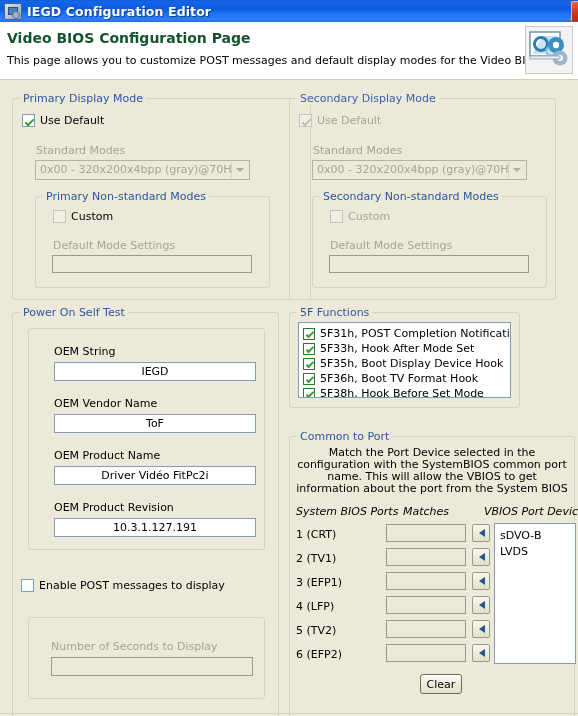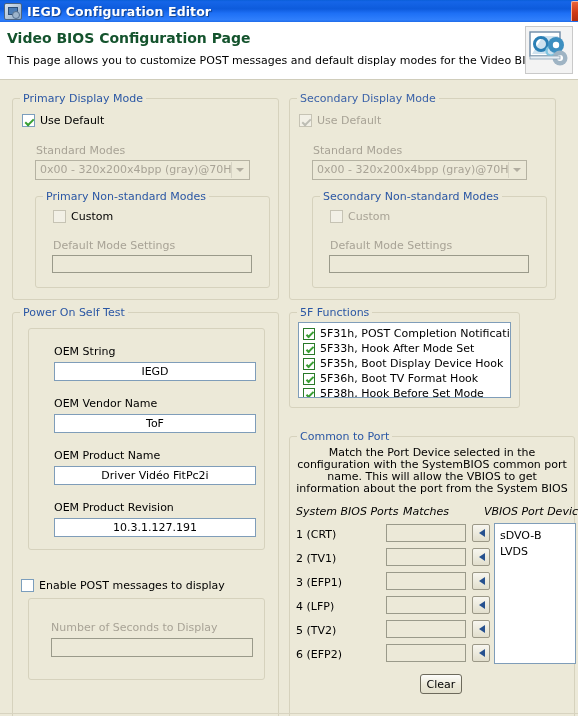--- a/index.html
+++ b/index.html
@@ -184,21 +184,21 @@
         </g>
         <circle cx="33" cy="31" r="3" fill="#ffffff"></circle>
         <rect x="3" y="29" width="30" height="3" fill="#e8eef3" stroke="#8ca3b6" stroke-width="0.8"></rect>
       </svg>
     </div>
   </div>
   <div class="hdr-sep"></div>
 
   <div class="body">
 
-    <div class="gb" style="left:12px;top:18px;width:265px;height:200px;">
+    <div class="gb" style="left:12px;top:18px;width:265px;height:200px;padding-left:32px;">
       <div class="gb-title">Primary Display Mode</div>
 
       <div class="cb on" style="left:9px;top:15px;"></div>
       <div class="lbl" style="left:27px;top:15px;">Use Default</div>
 
       <div class="lbl dis" style="left:23px;top:45px;">Standard Modes</div>
 
       <div class="combo" style="left:22px;top:61px;width:215px;height:20px;">
         <span>0x00 - 320x200x4bpp (gray)@70Hz</span>
         <span class="arrow"></span>
@@ -249,21 +249,21 @@
         <div class="lbl" style="left:25px;top:120px;">OEM Product Name</div>
         <div class="tin" style="left:25px;top:137px;width:202px;height:19px;">Driver Vidéo FitPc2i</div>
 
         <div class="lbl" style="left:25px;top:172px;">OEM Product Revision</div>
         <div class="tin" style="left:25px;top:189px;width:202px;height:19px;">10.3.1.127.191</div>
       </div>
 
       <div class="cb" style="left:8px;top:266px;"></div>
       <div class="lbl" style="left:26px;top:266px;">Enable POST messages to display</div>
 
-      <div class="gb" style="left:15px;top:285px;width:235px;height:80px;">
+      <div class="gb" style="left:15px;top:304px;width:235px;height:80px;">
         <div class="lbl dis" style="left:22px;top:22px;">Number of Seconds to Display</div>
         <div class="tin dis" style="left:22px;top:39px;width:202px;height:19px;"></div>
       </div>
     </div>
 
     <div class="gb" style="left:289px;top:232px;width:229px;height:94px;">
       <div class="gb-title">5F Functions</div>
 
       <div class="listbox" style="left:8px;top:9px;width:213px;height:76px;">
         <div class="li" style="margin-top:3px;">

